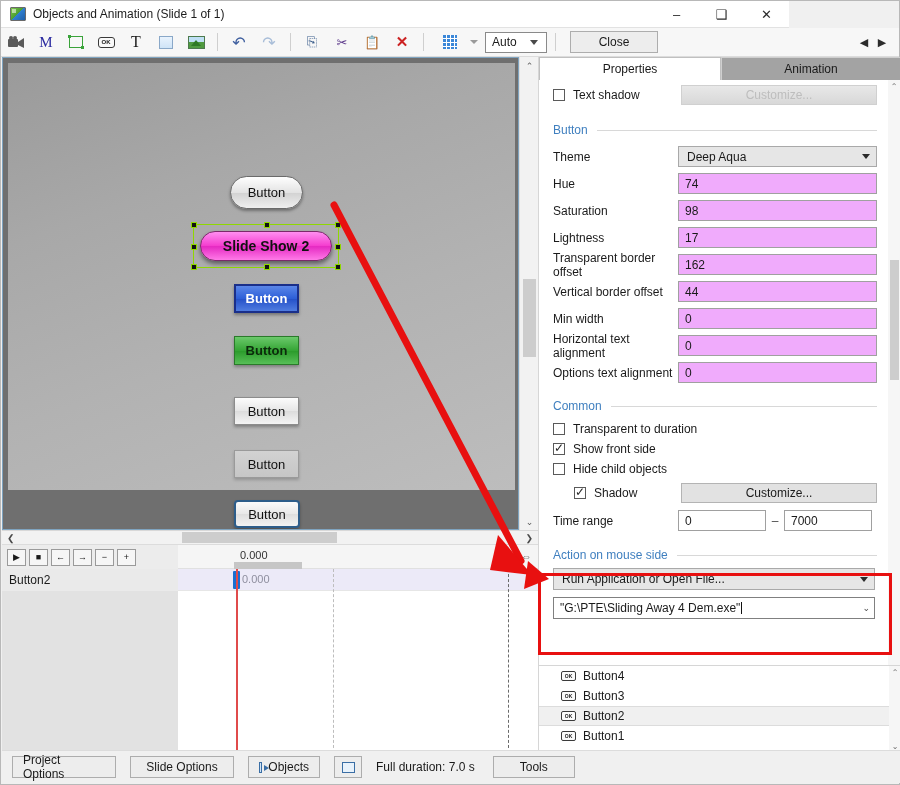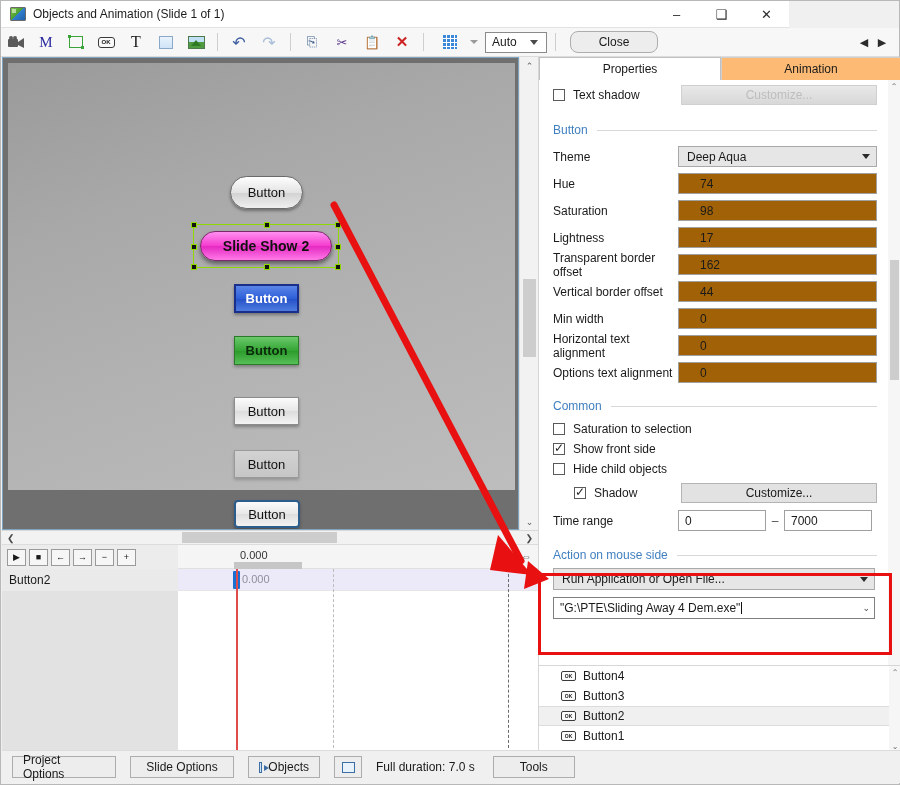--- a/index.html
+++ b/index.html
@@ -146,38 +146,38 @@
   .tl-row .val { position:absolute; left:64px; top:4px; font-size:11px; color:#8f8f9f; }
   .tl-row .kf { position:absolute; left:55px; top:2px; width:7px; height:18px; background:#1a6fd0; border-radius:1px; }
   .playhead { position:absolute; left:58px; top:0; width:1.5px; height:184px; background:#e04b4b; }
   .dashline { position:absolute; top:0; width:0; height:184px; border-left:1px dashed #bdbdbd; }
 
   
   .rpanel { position:absolute; left:537px; top:56px; width:362px; height:695px; background:#ffffff;
             border-left:1px solid #d6d6d6; }
   .tabs { position:absolute; left:0; top:0; width:362px; height:23px; background:#f0f0f0; display:flex; }
   .tab { height:23px; display:flex; align-items:center; justify-content:center; font-size:12px;
-         color:#1a1a1a; border:1px solid #cfcfcf; border-bottom:none; background:#fdba74; }
+         color:#1a1a1a; border:1px solid #cfcfcf; border-bottom:none; background:#a3a3a3; }
   .tab.active { background:#ffffff; border-color:#c0c0c0; }
   .tab.t1 { width:182px; }
   .tab.t2 { width:180px; }
   .props { position:absolute; left:0; top:23px; width:350px; height:645px; background:#fff;
            overflow:hidden; padding:0 12px 0 14px; }
   .rowline { display:flex; align-items:center; height:27px; }
   .chkrow { display:flex; align-items:center; height:20px; }
   .cb { width:12px; height:12px; border:1px solid #5a5a5a; background:#fff; margin-right:8px;
         display:inline-block; position:relative; flex:0 0 auto; }
   .cb.on::after { content:"✓"; position:absolute; left:0px; top:-3px; font-size:12px; color:#2a2a2a; }
   .lbl { font-size:12px; color:#1a1a1a; }
   .sec { display:flex; align-items:center; margin-top:13px; margin-bottom:6px; }
   .sec span { font-size:12px; color:#3f7fbf; white-space:nowrap; }
   .sec .ln { flex:1; height:1px; background:#d8d8d8; margin-left:9px; }
   .fieldlabel { width:125px; font-size:12px; color:#1a1a1a; flex:0 0 auto; }
-  .txtfield { flex:1; height:21px; border:1px solid #a0a0a0; background:#a16207; font-size:12px;
-              color:#1a1a1a; display:flex; align-items:center; padding-left:21px; }
+  .txtfield { flex:1; height:21px; border:1px solid #a0a0a0; background:#f0abfc; font-size:12px;
+              color:#1a1a1a; display:flex; align-items:center; padding-left:6px; }
   .dropdown { flex:1; height:21px; border:1px solid #a9a9a9; background:#e6e6e6; font-size:12px;
               display:flex; align-items:center; padding:0 6px 0 8px; }
   .dropdown .cv { margin-left:auto; width:0;height:0;border-left:4px solid transparent;
                   border-right:4px solid transparent;border-top:5px solid #2a2a2a; }
   .btn-gray { height:20px; border:1px solid #b4b4b4; background:#e2e2e2; display:flex;
               align-items:center; justify-content:center; font-size:12px; color:#1a1a1a; }
   .btn-gray.disabled { color:#bdbdbd; background:linear-gradient(#e8e8e8,#d8d8d8); border-color:#d0d0d0; }
   .rowsplit { display:flex; align-items:center; height:27px; gap:0; }
   .timefield { width:88px; height:21px; border:1px solid #a0a0a0; background:#fff; font-size:12px;
                display:flex; align-items:center; padding-left:6px; }
@@ -288,21 +288,21 @@
         <span class="glyph-grid"></span>
       </div>
     <div class="tb-btn" style="width:16px;">
         <span class="caret-small"></span>
       </div>
     <div class="zoom-sel">
       <span>Auto</span>
       <span class="cv"></span>
     </div>
     <div class="tb-sep" style="margin-left:8px;"></div>
-    <div class="close-btn" style="margin-left:8px;border-radius:8px;">Close</div>
+    <div class="close-btn" style="margin-left:8px;">Close</div>
     <div style="margin-left:auto; display:flex; margin-right:8px;">
       <div class="nav-arrow">◀</div>
       <div class="nav-arrow">▶</div>
     </div>
   </div>
 
   <div class="canvas-wrap">
     <div class="slide">
       <div class="cbtn b1">Button</div>
       <div class="cbtn sel">Slide Show 2</div>
@@ -422,21 +422,21 @@
         <div class="txtfield">0</div>
       </div>
 
       <div class="sec">
         <span>Common</span>
         <div class="ln"></div>
       </div>
 
       <div class="chkrow">
         <span class="cb"></span>
-        <span class="lbl">Saturation to selection</span>
+        <span class="lbl">Transparent to duration</span>
       </div>
       <div class="chkrow">
         <span class="cb on"></span>
         <span class="lbl">Show front side</span>
       </div>
       <div class="chkrow">
         <span class="cb"></span>
         <span class="lbl">Hide child objects</span>
       </div>
 

